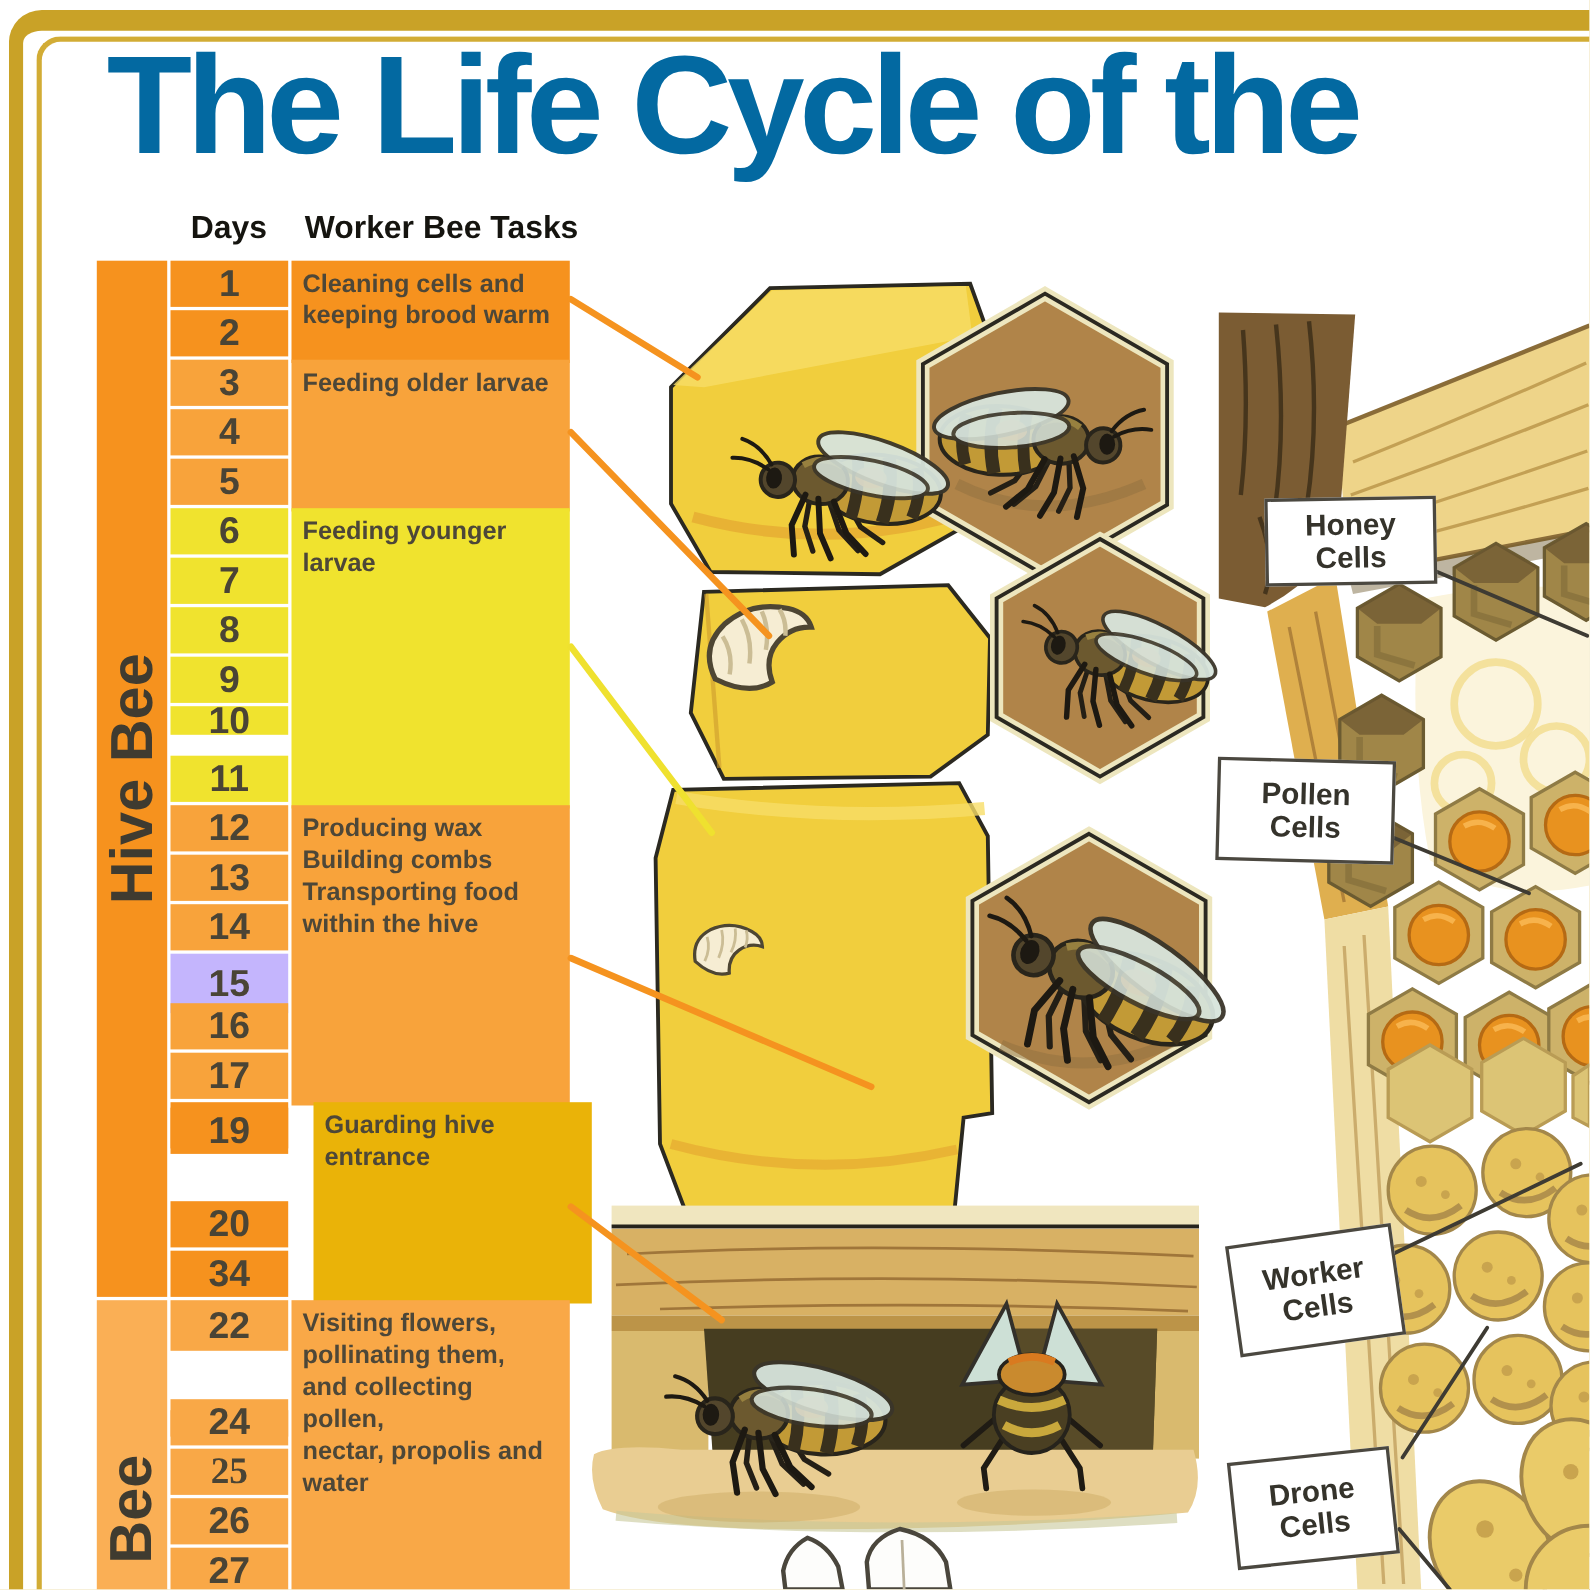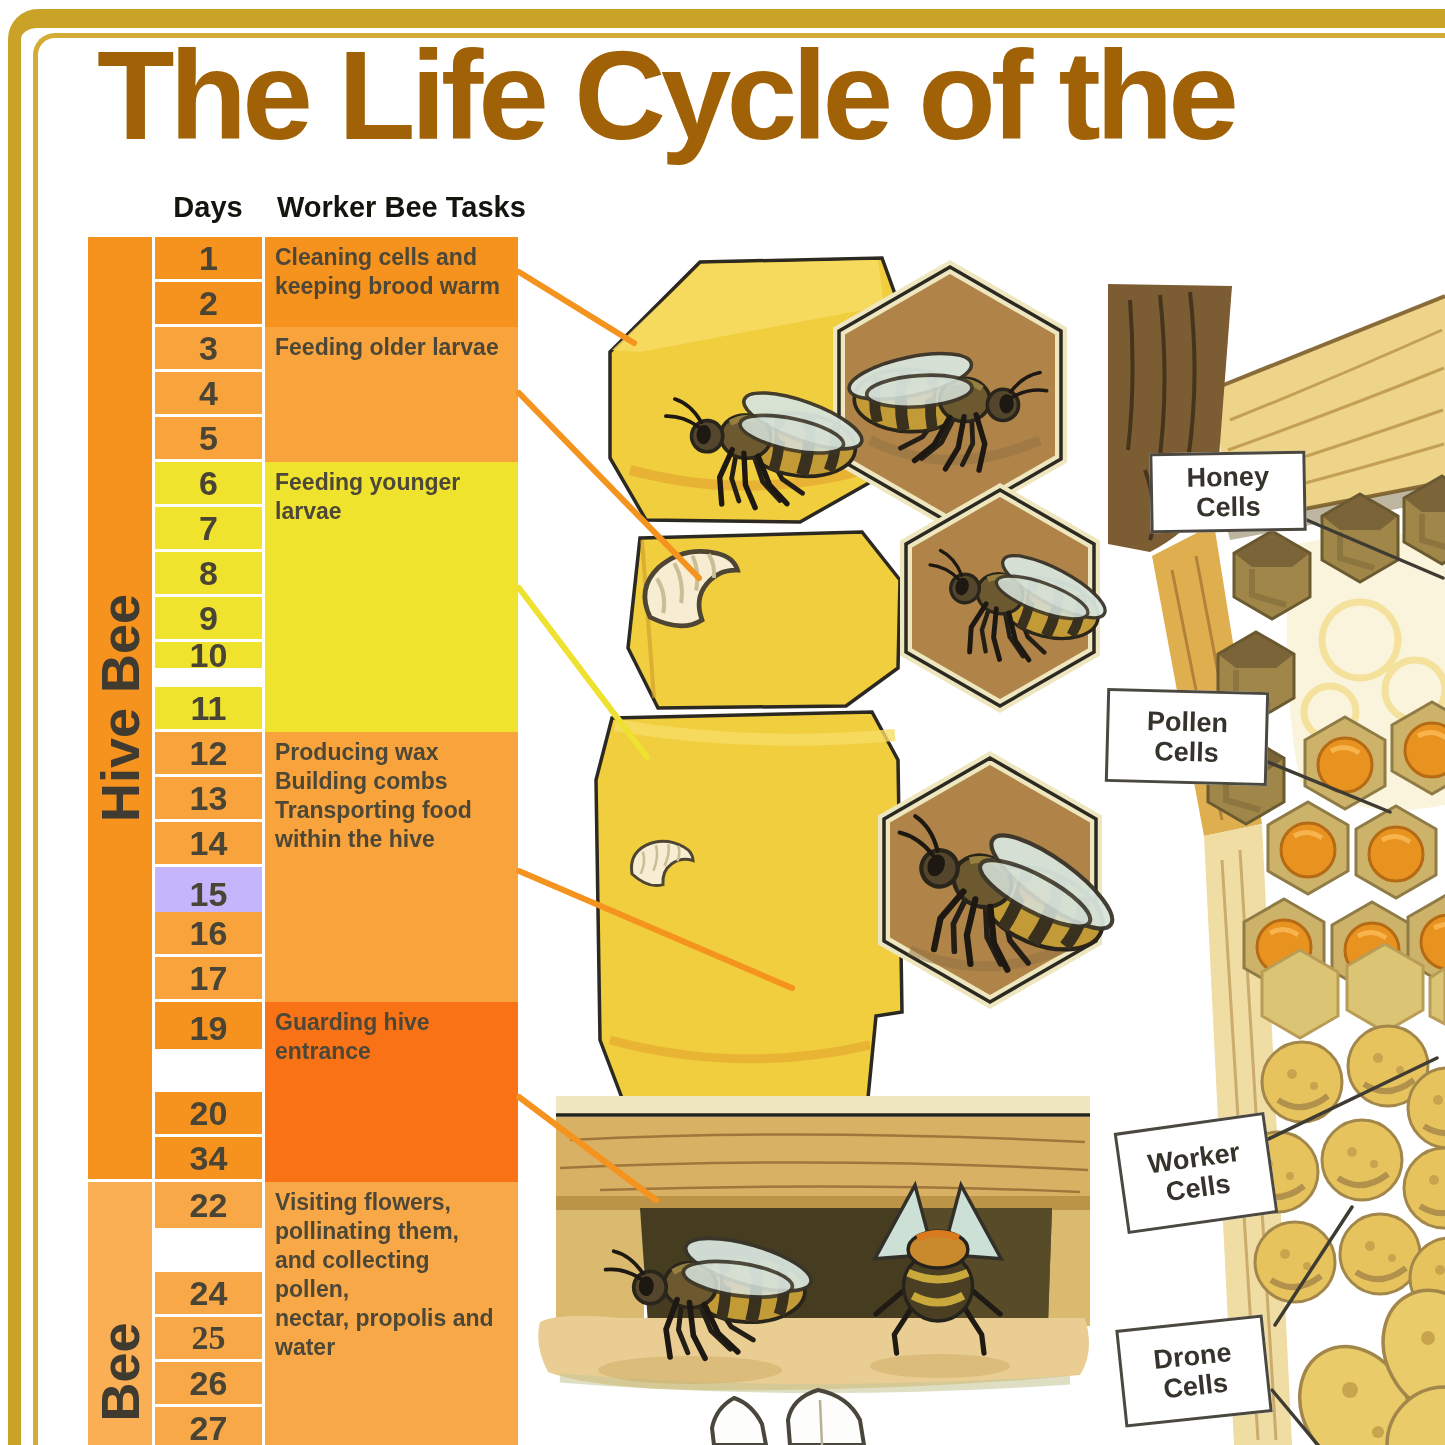--- a/index.html
+++ b/index.html
@@ -4,21 +4,21 @@
 <style>
   html,body{margin:0;padding:0;background:#ffffff;}
   .stage{position:relative;width:1445px;height:1445px;background:#ffffff;overflow:hidden;
          font-family:"Liberation Sans","DejaVu Sans",sans-serif;}
   
   .frame-outer{position:absolute;left:8px;top:9px;width:1700px;height:1700px;
 age:none;border-top:19px solid #C9A227;border-left:13px solid #C9A227;border-top-left-radius:30px;}
   .frame-inner{position:absolute;left:33px;top:33px;width:1700px;height:1700px;
           border-top:5px solid #D2AC35;border-left:5px solid #D2AC35;border-top-left-radius:22px;}
   .title{position:absolute;left:97px;top:22px;font-size:127px;font-weight:700;letter-spacing:-5px;
-         color:#a16207;white-space:nowrap;}
+         color:#0369a1;white-space:nowrap;}
   .hdr{position:absolute;font-size:29px;font-weight:700;color:#15140F;top:191px;}
   .hdr-days{left:152px;width:112px;text-align:center;}
   .hdr-tasks{left:277px;}
   .day{position:absolute;left:155px;width:107px;display:flex;align-items:center;justify-content:center;
        font-size:34px;font-weight:700;color:#4A4435;}
   .task{position:absolute;left:265px;width:233px;padding:6px 10px 0 10px;font-size:23px;font-weight:700;
         color:#4D4738;line-height:1.26;white-space:pre-line;}
   .grp{position:absolute;left:88px;width:64px;display:flex;align-items:center;justify-content:center;overflow:visible;}
   .grp span{transform:rotate(-90deg);white-space:nowrap;font-size:54px;font-weight:700;color:#3F3B30;}
   .tag{position:absolute;border:3px solid #4B4840;background:#ffffff;display:flex;align-items:center;
@@ -72,21 +72,21 @@
       <div class="day" style="top: 1407px; height: 42px; background: rgb(249, 168, 71);">27</div>
       <div class="task" style="top: 237px; height: 87px; background: rgb(246, 146, 30);">Cleaning cells and
 keeping brood warm</div>
       <div class="task" style="top: 327px; height: 132px; background: rgb(248, 163, 59);">Feeding older larvae</div>
       <div class="task" style="top: 462px; height: 267px; background: rgb(240, 227, 46);">Feeding younger
 larvae</div>
       <div class="task" style="top: 732px; height: 267px; background: rgb(248, 163, 59);">Producing wax
 Building combs
 Transporting food
 within the hive</div>
-      <div class="task" style="top: 1002px; height: 177px; background: #f97316;">Guarding hive
+      <div class="task" style="top: 1002px; height: 177px; background: #eab308; margin-left: 20px;">Guarding hive
 entrance</div>
       <div class="task" style="top: 1182px; height: 327px; background: rgb(249, 168, 71);">Visiting flowers,
 pollinating them,
 and collecting pollen,
 nectar, propolis and
 water</div>
       <div class="grp" style="top: 237px; height: 942px; background: rgb(246, 146, 30);">
         <span>Hive Bee</span>
       </div>
       <div class="grp" style="top: 1182px; height: 380px; background: rgb(250, 175, 85);">

